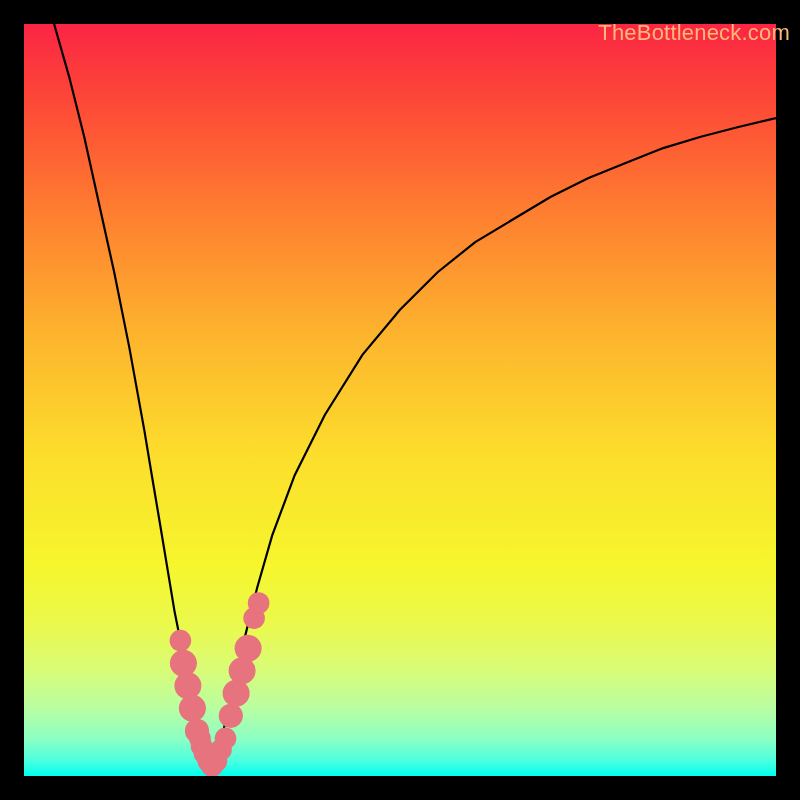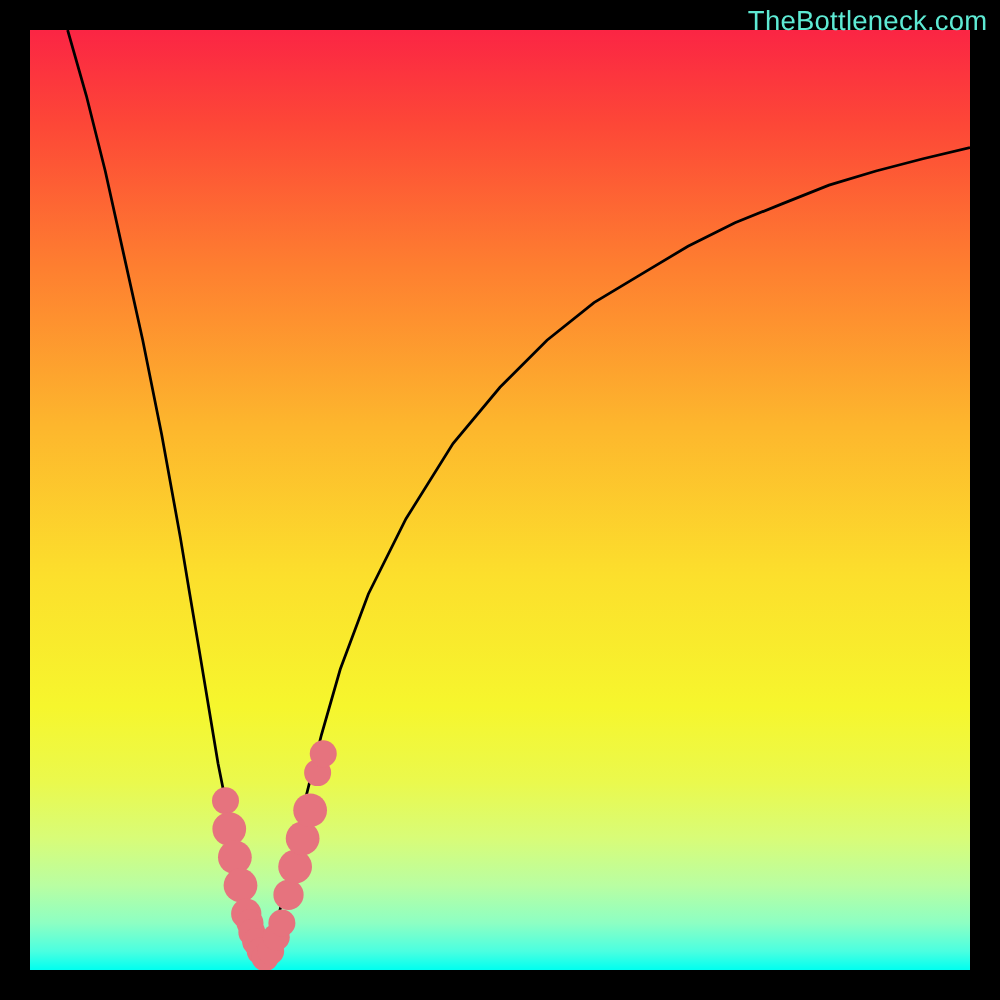--- a/index.html
+++ b/index.html
@@ -27,23 +27,23 @@
       #eaf94d 80%,
       #d8fc78 86%,
       #b9fea2 91%,
       #8dffc3 95%,
       #4bffe0 98%,
       #00fff0 100%
     );
   }
   .watermark {
     position: absolute;
-    top: 4px;
+    top: 20px;
     right: 10px;
-    color: #5eead4;
+    color: #fdba74;
     font-size: 22px;
     font-weight: 500;
     letter-spacing: 0.2px;
     z-index: 20;
   }
   svg.plot {
     position: absolute;
     left: 0;
     top: 0;
     width: 752px;

